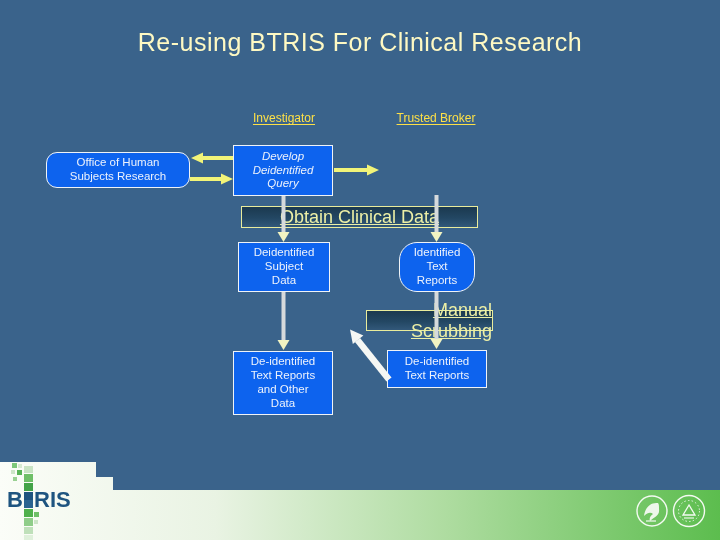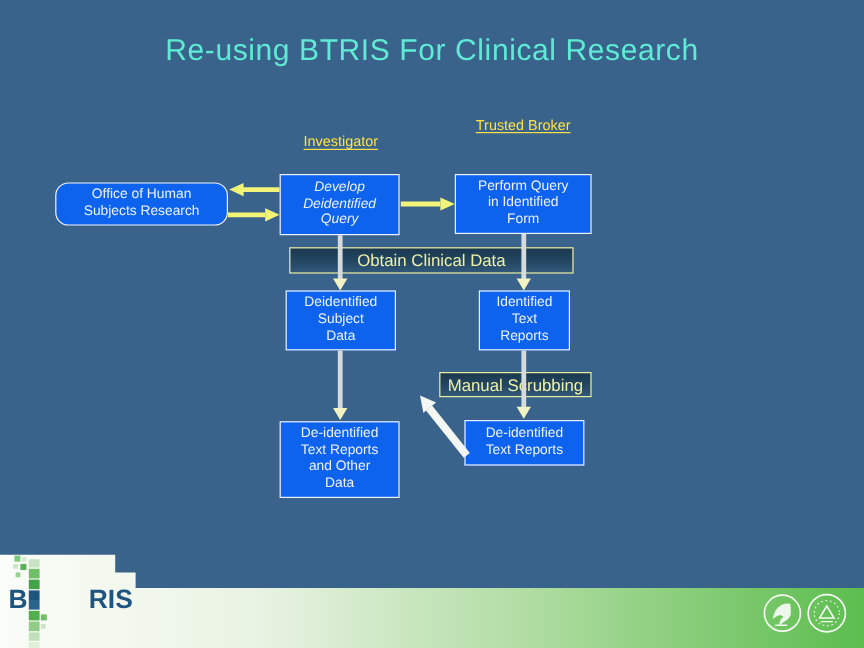--- a/index.html
+++ b/index.html
@@ -5,92 +5,89 @@
   html,body {margin:0; padding:0; background:#222;}
   .slide {
     position:relative; width:720px; height:540px; overflow:hidden;
     background:#3A638B;
     font-family:"Liberation Sans", sans-serif;
   }
   .slide * {box-sizing:border-box;}
   .title {
     position:absolute; left:0; right:0; top:28px;
     text-align:center; font-size:25px; letter-spacing:0.5px;
-    color:#5eead4;
+    color:#fef9c3;
   }
   .col-header {
     position:absolute; font-size:12px; color:#fde047;
     text-decoration:underline; text-underline-offset:2px;
     text-align:center;
   }
   #hdr-investigator {left:234px; top:111px; width:100px;}
-  #hdr-broker      {left:374px; top:97px; width:124px;}
+  #hdr-broker      {left:374px; top:111px; width:124px;}
 
   .bbox {
     position:absolute; z-index:3;
     background:#0D63EE; border:1.5px solid #EFF3F7;
     color:#ECF2FC; font-size:11.5px; line-height:1.2;
     display:flex; align-items:center; justify-content:center;
     text-align:center; white-space:pre-line;
   }
   .ybox {
     position:absolute; z-index:3;
     background:linear-gradient(180deg,#1B394F 0%,#234763 55%,#32587A 100%);
     border:1.5px solid #E9EC9C;
-    color:#EDF0A6; font-size:14px;
+    color:#EDF0A6; font-size:18px;
     display:flex; align-items:center; justify-content:center;
-    text-align:right; white-space:pre-line;
+    text-align:right; white-space:pre-line;text-decoration:underline;
   }
   #box-office       {left:46px;  top:152px; width:144px; height:36px;border-radius:11px;}
   #box-develop      {left:233px; top:145px; width:100px; height:51px;font-style:italic;}
   #box-perform      {left:379px; top:145px; width:114px; height:50px;}
   #box-obtain       {left:241px; top:206px; width:237px; height:22px;}
   #box-deid-subject {left:238px; top:242px; width:92px;  height:50px;}
-  #box-ident-reports{left:399px; top:242px; width:76px;  height:50px;}
+  #box-ident-reports{left:399px; top:242px; width:76px;  height:50px;border-radius:18px;}
   #box-merging      {left:222px; top:310px; width:128px; height:21px;}
   #box-manual       {left:366px; top:310px; width:127px; height:21px;}
   #box-deid-other   {left:233px; top:351px; width:100px; height:64px;}
   #box-deid-reports {left:387px; top:350px; width:100px; height:38px;}
 
   .arrow-layer {position:absolute; left:0; top:0; z-index:5; pointer-events:none;}
 
   .footer-band {
     position:absolute; left:0; top:455px; width:720px; height:85px; z-index:2;
     background:linear-gradient(90deg,#FBFDF8 0%, #E9F3E3 30%, #AEDCA0 62%, #5CBD4E 100%);
     clip-path:polygon(0 7px,96px 7px,96px 22px,113px 22px,113px 35px,720px 35px,720px 85px,0 85px);
   }
   .btris-logo {position:absolute; left:0; top:460px; width:100px; height:80px; z-index:4;}
   .btris-letter {
     position:absolute; font-size:22px; font-weight:800; color:#1E5480;
     letter-spacing:0px; line-height:1;
   }
   #btris-b   {left:7px;  top:29px;}
-  #btris-ris {left:34px; top:29px;padding-left:40px;}
+  #btris-ris {left:34px; top:29px;}
   .sq {position:absolute;}
 
   .seals {position:absolute; left:632px; top:492px; z-index:4;}
 </style>
 </head>
 <body>
 
 <div class="slide">
 
   <div class="title">Re-using BTRIS For Clinical Research</div>
 
   <div class="col-header" id="hdr-investigator">Investigator</div>
   <div class="col-header" id="hdr-broker">Trusted Broker</div>
 
   <div class="bbox" id="box-office">Office of Human
 Subjects Research</div>
   <div class="bbox" id="box-develop">Develop
 Deidentified
 Query</div>
-  <div class="bbox" id="box-perform">Perform Query
-in Identified
-Form</div>
   <div class="ybox" id="box-obtain">Obtain Clinical Data</div>
   <div class="bbox" id="box-deid-subject">Deidentified
 Subject
 Data</div>
   <div class="bbox" id="box-ident-reports">Identified
 Text
 Reports</div>
   <div class="ybox" id="box-manual">Manual Scrubbing</div>
   <div class="bbox" id="box-deid-other">De-identified
 Text Reports

